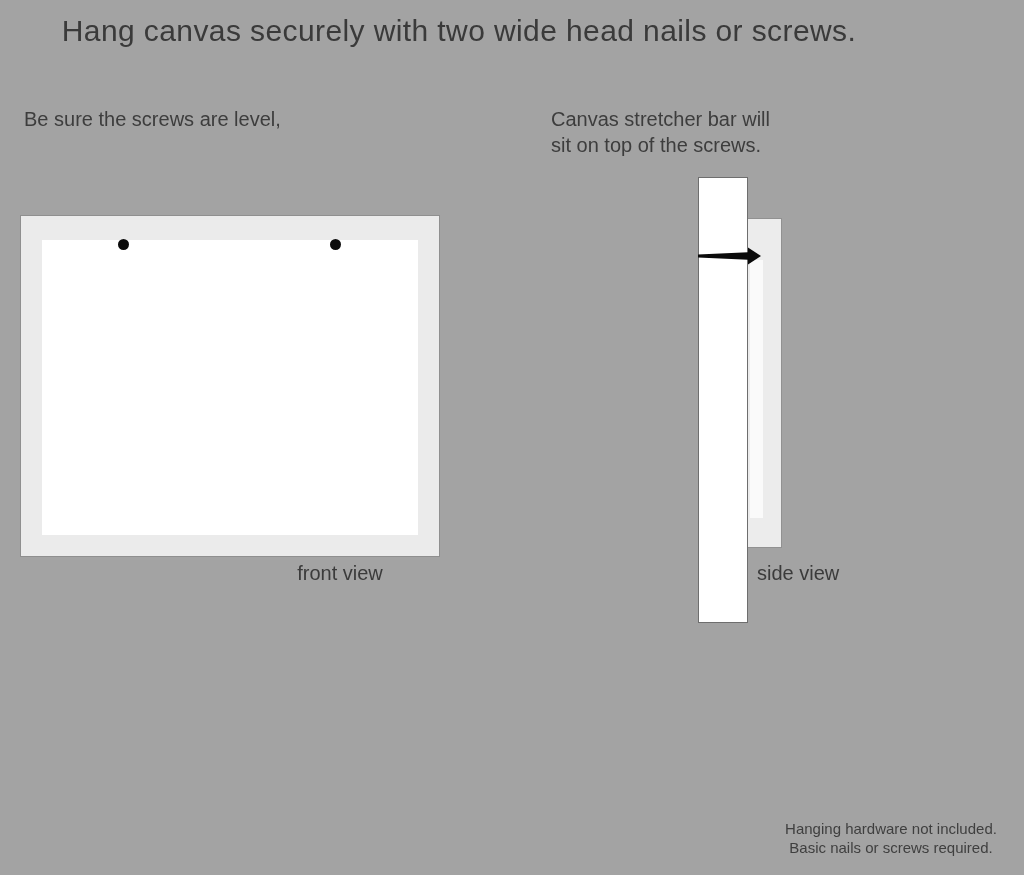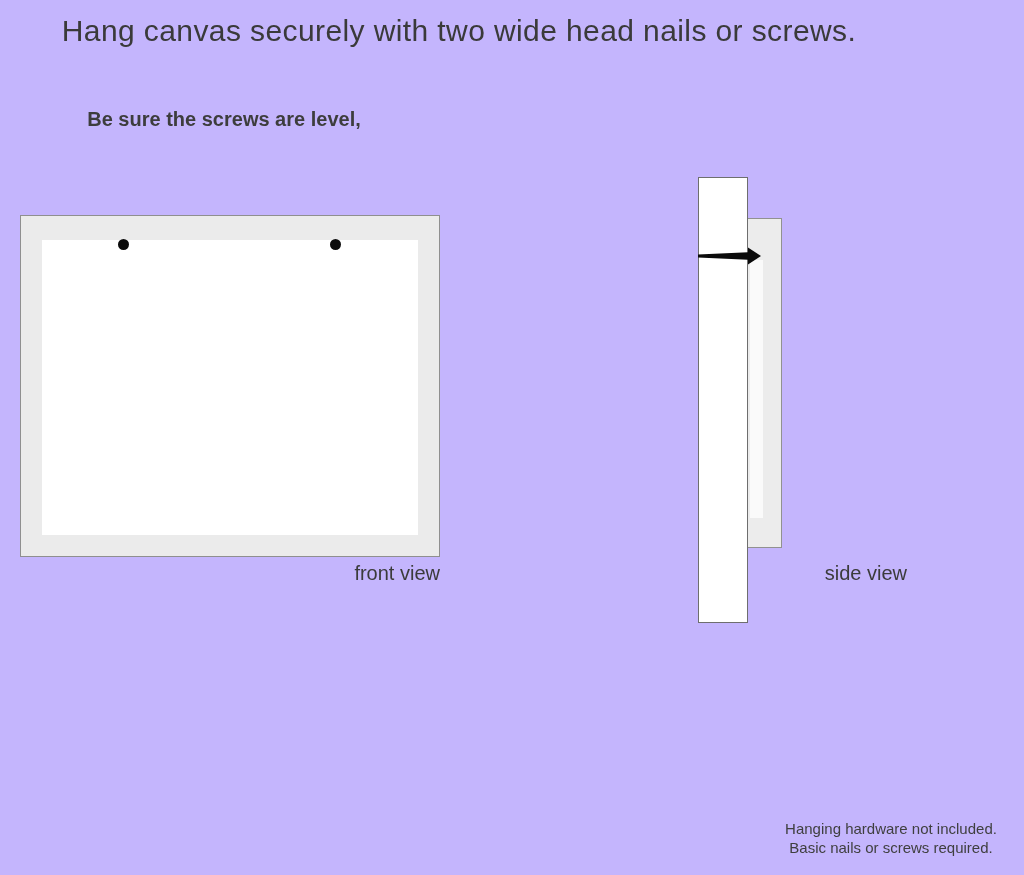--- a/index.html
+++ b/index.html
@@ -1,20 +1,20 @@
 <!DOCTYPE html>
 <html><head>
 <meta charset="utf-8">
 <style>
   html, body { margin: 0; padding: 0; background: #ffffff; }
   .page {
     position: relative;
     width: 1024px;
     height: 875px;
-    background: #c4b5fd;
+    background: #a3a3a3;
     font-family: "Liberation Sans", sans-serif;
     color: #3d3d3d;
     overflow: hidden;
   }
   .title {
     position: absolute;
     left: 59px;
     top: 14px;
     width: 800px;
     margin: 0;
@@ -22,22 +22,21 @@
     font-size: 30px;
     line-height: 34px;
     font-weight: 300;
     letter-spacing: 0.4px;
     color: #3a3a3a;
   }
   .instr {
     position: absolute;
     font-size: 20px;
     line-height: 26px;
-    font-weight: 700;
-    text-align: center;
+    font-weight: 400;
     color: #3d3d3d;
   }
   .instr-left  { left: 24px;  top: 106px; width: 400px; }
   .instr-right { left: 551px; top: 106px; width: 300px; }
 
   
   .fv-outer {
     position: absolute;
     left: 20px; top: 215px;
     width: 420px; height: 342px;
@@ -60,22 +59,22 @@
   .dot-1 { left: 118px; top: 239px; }
   .dot-2 { left: 330px; top: 239px; }
 
   .view-label {
     position: absolute;
     font-size: 20px;
     line-height: 24px;
     font-weight: 300;
     color: #3b3b3b;
   }
-  .front-label { left: 240px; top: 561px; width: 200px; text-align: right; }
-  .side-label  { left: 757px; top: 561px; width: 150px; text-align: right; }
+  .front-label { left: 240px; top: 561px; width: 200px; text-align: center; }
+  .side-label  { left: 757px; top: 561px; width: 150px; text-align: left; }
 
   
   .sv-canvas {
     position: absolute;
     left: 746px; top: 218px;
     width: 36px; height: 330px;
     background: #ececec;
     border: 1px solid #919191;
     box-sizing: border-box;
   }
@@ -114,20 +113,24 @@
 <body>
 
 <div class="page">
 
   <h1 class="title">Hang canvas securely with two wide head nails or screws.</h1>
 
   <div class="instr instr-left">
     <div>Be sure the screws are level,</div>
   </div>
 
+  <div class="instr instr-right">
+    <div>Canvas stretcher bar will</div>
+    <div>sit on top of the screws.</div>
+  </div>
 
   <div class="fv-outer"></div>
   <div class="fv-inner"></div>
   <div class="nail-dot dot-1"></div>
   <div class="nail-dot dot-2"></div>
   <div class="view-label front-label">front view</div>
 
   <div class="sv-canvas"></div>
   <div class="sv-canvas-strip"></div>
   <div class="sv-bar"></div>

